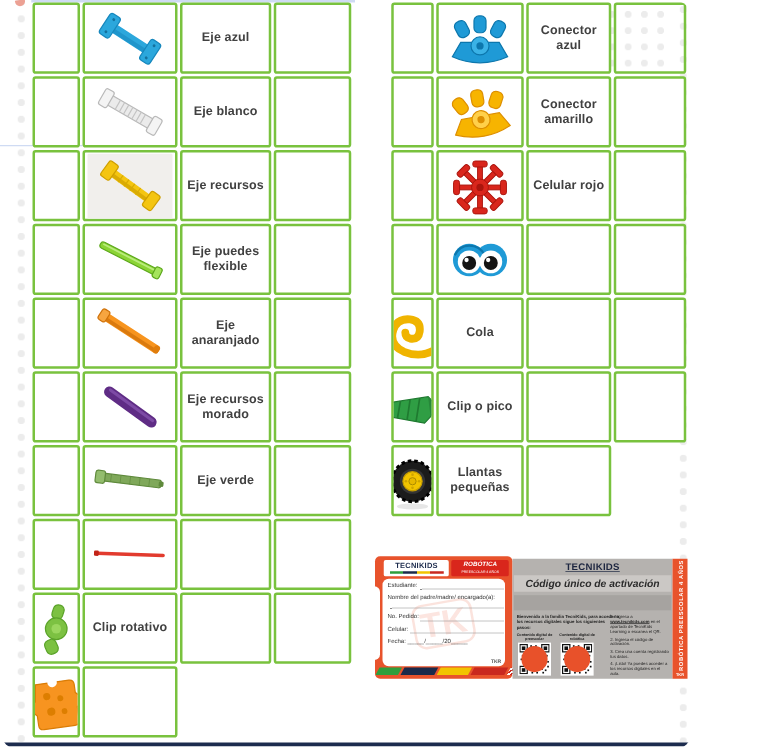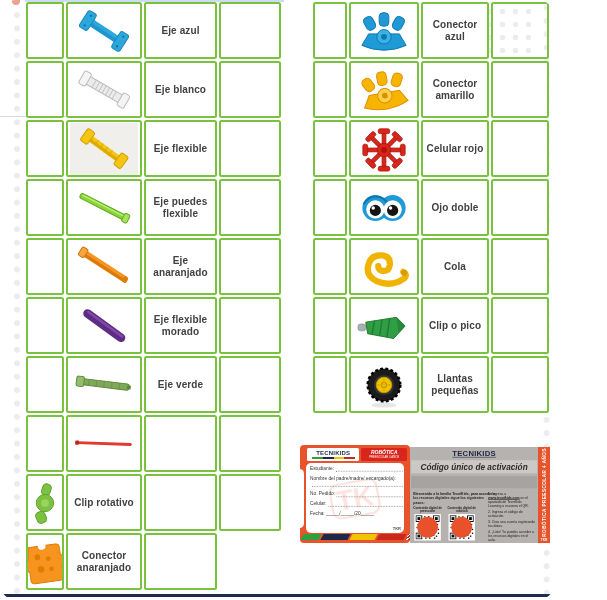--- a/index.html
+++ b/index.html
@@ -160,21 +160,21 @@
               <rect x="10" y="22" width="44" height="7" rx="2" fill="#f4c511"></rect>
               <rect x="10" y="25.5" width="44" height="3" rx="1.5" fill="#cf9f00" opacity=".7"></rect>
               <path d="M22,22 v7 M28,22 v7 M34,22 v7 M40,22 v7" stroke="#d8ac00" stroke-width="1"></path>
               <rect x="6" y="18" width="9" height="15" rx="2" fill="#f4c511" stroke="#cf9f00" stroke-width="1"></rect>
               <rect x="49" y="18" width="9" height="15" rx="2" fill="#f4c511" stroke="#cf9f00" stroke-width="1"></rect>
             </g>
           </svg>
         </span>
       </div>
       <div class="cell">
-        <span class="part-label">Eje flexible</span>
+        <span class="part-label">Eje recursos</span>
       </div>
       <div class="cell"></div>
       <div class="cell"></div>
       <div class="cell">
         <span class="part">
           <svg width="64" height="50" viewBox="0 0 64 52" xmlns="http://www.w3.org/2000/svg">
             <g transform="rotate(27 32 26)">
               <rect x="4" y="22.5" width="54" height="5.5" rx="2.5" fill="#8bd435" stroke="#5da81c" stroke-width="1"></rect>
               <rect x="6" y="23.5" width="50" height="1.5" rx=".7" fill="#b9ec7c"></rect>
               <rect x="54" y="20.5" width="6" height="9.5" rx="2" fill="#a5e45c" stroke="#5da81c" stroke-width="1"></rect>
@@ -208,21 +208,21 @@
         <span class="part">
           <svg width="64" height="50" viewBox="0 0 64 52" xmlns="http://www.w3.org/2000/svg">
             <g transform="rotate(36 32 26)">
               <rect x="6" y="21" width="52" height="9" rx="4.5" fill="#5f2c85"></rect>
               <rect x="9" y="22.5" width="46" height="2.5" rx="1.2" fill="#7d4aa5"></rect>
             </g>
           </svg>
         </span>
       </div>
       <div class="cell">
-        <span class="part-label">Eje flexible morado</span>
+        <span class="part-label">Eje recursos morado</span>
       </div>
       <div class="cell"></div>
       <div class="cell"></div>
       <div class="cell">
         <span class="part">
           <svg width="64" height="50" viewBox="0 0 64 52" xmlns="http://www.w3.org/2000/svg">
             <g transform="rotate(7 32 26)">
               <rect x="6" y="22" width="52" height="6.5" rx="2" fill="#7fa85a" stroke="#5f8a3c" stroke-width="1"></rect>
               <path d="M16,22 v6.5 M24,22 v6.5 M32,22 v6.5 M40,22 v6.5 M48,22 v6.5" stroke="#5f8a3c" stroke-width=".8" opacity=".7"></path>
               <rect x="3" y="20" width="8" height="10.5" rx="2" fill="#93bd6d" stroke="#5f8a3c" stroke-width="1"></rect>
@@ -271,23 +271,20 @@
             <g transform="rotate(-8 32 27)">
               <path d="M17,9 h28 q4,0 4,4 v7 l7,6 -7,6 v11 q0,4 -4,4 h-26 q-4,0 -4,-4 v-8 l-6,-6 6,-6 z" fill="#f79420" stroke="#da7c05" stroke-width="1"></path>
               <circle cx="25" cy="20" r="3" fill="#dd7e00"></circle>
               <circle cx="36" cy="23" r="2.5" fill="#dd7e00"></circle>
               <circle cx="27" cy="33" r="3.4" fill="#dd7e00"></circle>
               <circle cx="38" cy="34" r="2.4" fill="#dd7e00"></circle>
               <circle cx="31" cy="9" r="4" fill="#fff"></circle>
             </g>
           </svg>
         </span>
-      </div>
-      <div class="cell">
-        <span class="part-label">Conector anaranjado</span>
       </div>
       <div class="cell"></div>
     </div>
   <div class="parts-table" id="right-table">
       <div class="cell"></div>
       <div class="cell">
         <span class="part">
           <svg width="64" height="50" viewBox="0 0 64 52" xmlns="http://www.w3.org/2000/svg">
             <path d="M9,41 L16,29 H48 L55,41 Q44,46 32,46 Q20,46 9,41 Z" fill="#1f9ad6" stroke="#0d77ad" stroke-width="1"></path>
             <rect x="27" y="7" width="10" height="14" rx="4" fill="#1f9ad6" stroke="#0d77ad" stroke-width="1"></rect>
@@ -376,23 +373,20 @@
             <circle cx="41" cy="26" r="13.5" fill="#1f9ad6"></circle>
             <path d="M11,22 q4,-8 12,-8 q9,0 13,8" fill="none" stroke="#0d77ad" stroke-width="2"></path>
             <circle cx="23" cy="27.5" r="9.5" fill="#fff"></circle>
             <circle cx="41" cy="27.5" r="9.5" fill="#fff"></circle>
             <circle cx="23" cy="28.5" r="5.8" fill="#141414"></circle>
             <circle cx="41" cy="28.5" r="5.8" fill="#141414"></circle>
             <circle cx="20.8" cy="26" r="1.8" fill="#fff"></circle>
             <circle cx="38.8" cy="26" r="1.8" fill="#fff"></circle>
           </svg>
         </span>
-      </div>
-      <div class="cell">
-        <span class="part-label">Ojo doble</span>
       </div>
       <div class="cell"></div>
       <div class="cell"></div>
       <div class="cell">
         <span class="part">
           <svg width="64" height="50" viewBox="0 0 64 52" xmlns="http://www.w3.org/2000/svg">
             <path d="M52,31 q5,3 1,7 q-13,9 -28,3 q-13,-6 -9,-18 q3,-10 14,-9 q9,1 8,10 q-1,7 -8,6 q-4,-1 -4,-5" fill="none" stroke="#f0b400" stroke-width="6.5" stroke-linecap="round"></path>
             <circle cx="53" cy="32" r="3.2" fill="#d89a00"></circle>
           </svg>
         </span>

